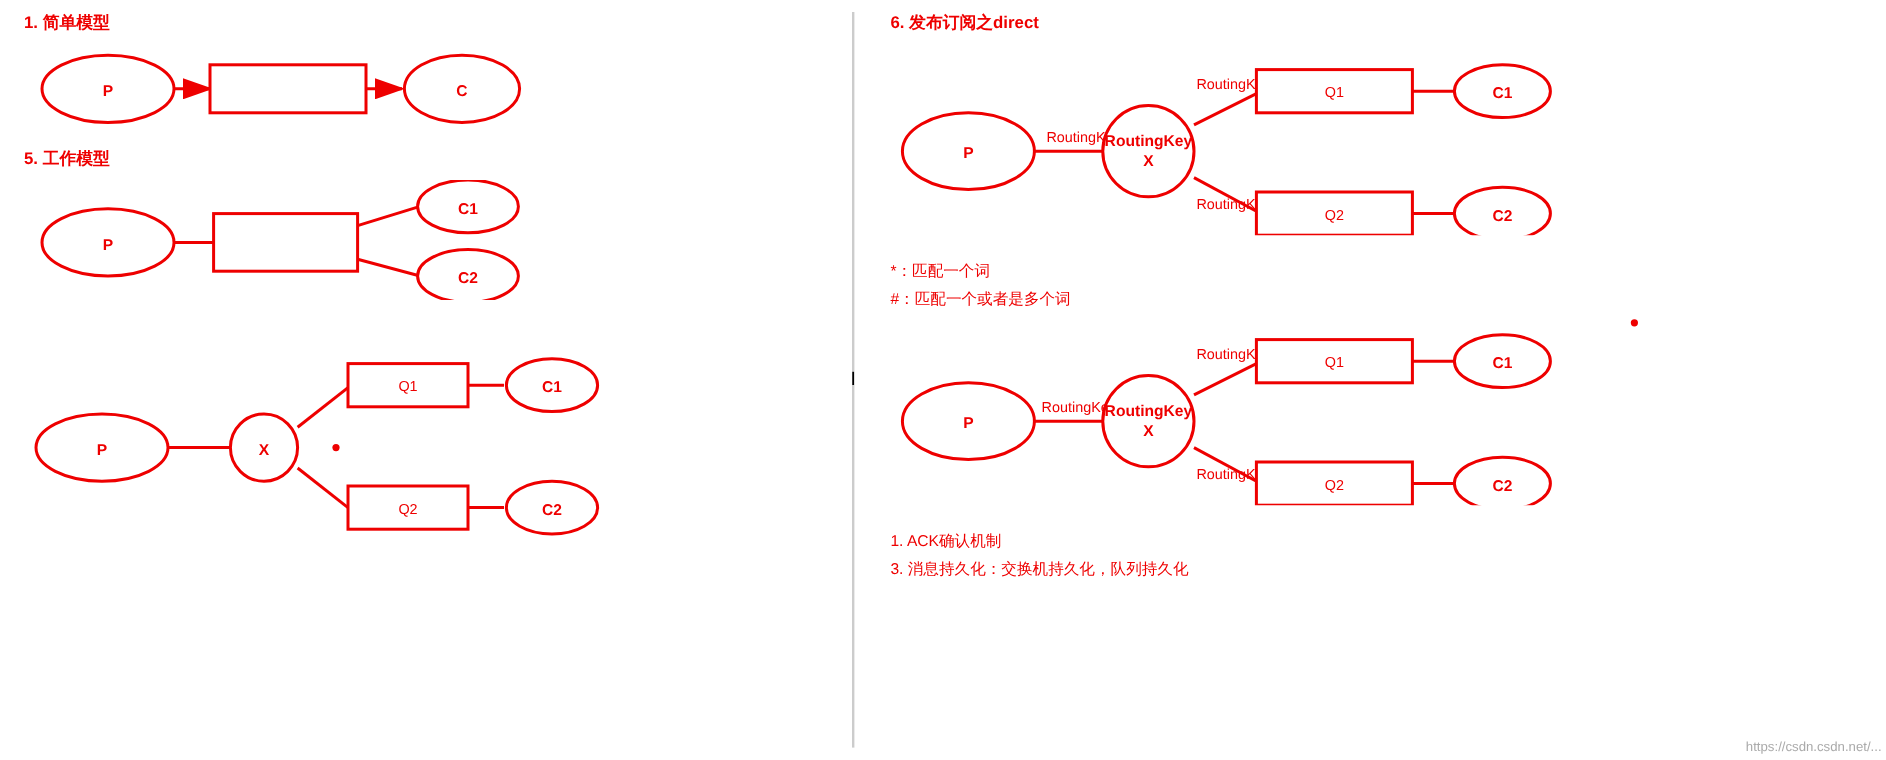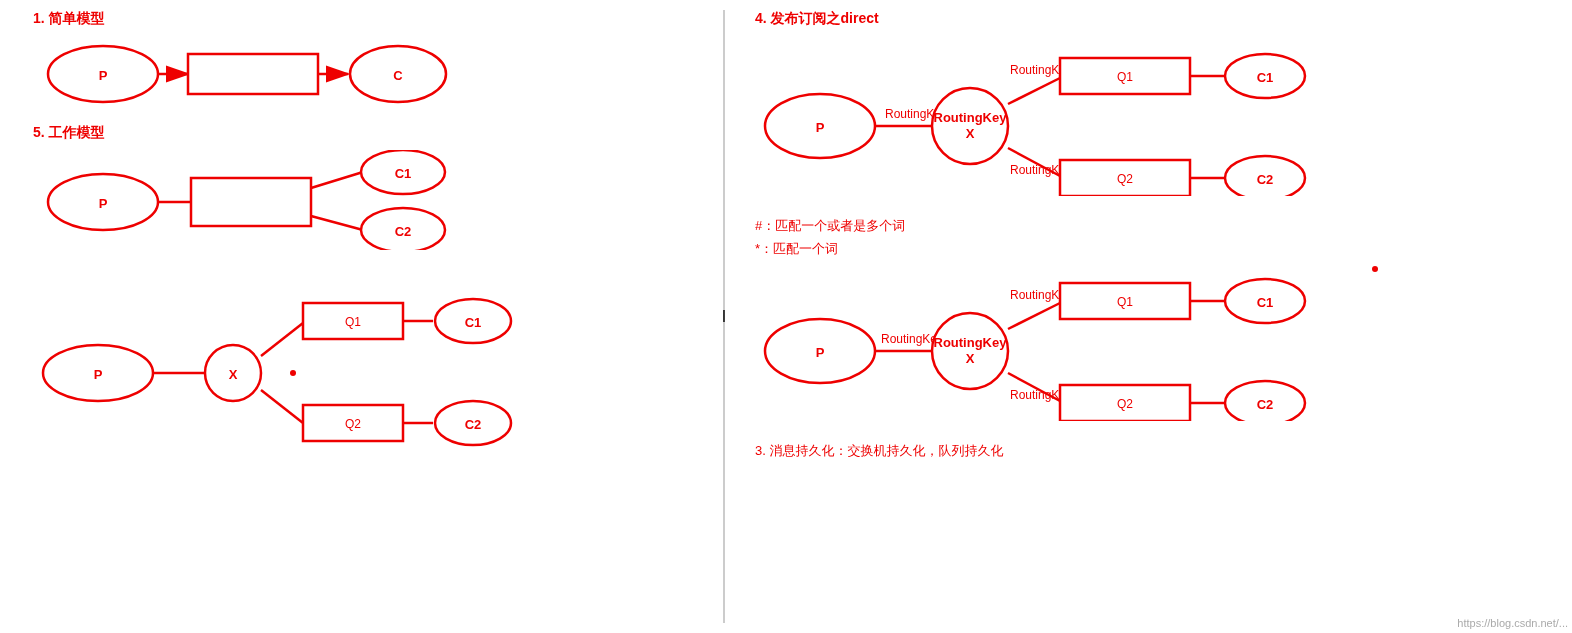--- a/index.html
+++ b/index.html
@@ -11,21 +11,21 @@
       width: 1572px;
       min-height: 633px;
       overflow: hidden;
       position: relative;
     }
 
     .page {
       display: flex;
       width: 1572px;
       min-height: 633px;
-      padding: 10px 33px;
+      padding: 10px 20px;
       justify-content: center;
     }
 
     .left-col {
       width: 680px;
       flex-shrink: 0;
       padding-right: 20px;
     }
 
     .divider {
@@ -182,21 +182,21 @@
     </div>
   </div>
 
   <div class="divider">
     <span>I</span>
   </div>
 
   <div class="right-col">
 
     <div class="section">
-      <div class="section-title">4. 发布订阅之direct</div>
+      <div class="section-title">6. 发布订阅之direct</div>
       <svg width="700" height="160">
         <defs>
           <marker id="arr4" markerWidth="10" markerHeight="7" refX="9" refY="3.5" orient="auto">
             <polygon points="0 0, 10 3.5, 0 7" fill="#e00"></polygon>
           </marker>
         </defs>
 
         <ellipse cx="65" cy="90" rx="55" ry="32" fill="white" stroke="#e00" stroke-width="2.5"></ellipse>
         <text x="65" y="96" text-anchor="middle" class="ellipse-label">P</text>
 
@@ -227,22 +227,22 @@
         <ellipse cx="510" cy="40" rx="40" ry="22" fill="white" stroke="#e00" stroke-width="2.5"></ellipse>
         <text x="510" y="46" text-anchor="middle" class="ellipse-label">C1</text>
 
         <ellipse cx="510" cy="142" rx="40" ry="22" fill="white" stroke="#e00" stroke-width="2.5"></ellipse>
         <text x="510" y="148" text-anchor="middle" class="ellipse-label">C2</text>
       </svg>
     </div>
 
     <div class="section">
       <div class="note-text">
+        <div>  *：匹配一个词</div>
         <div>  #：匹配一个或者是多个词</div>
-        <div>  *：匹配一个词</div>
       </div>
       <svg width="700" height="160">
         <defs>
           <marker id="arr5" markerWidth="10" markerHeight="7" refX="9" refY="3.5" orient="auto">
             <polygon points="0 0, 10 3.5, 0 7" fill="#e00"></polygon>
           </marker>
         </defs>
 
         <ellipse cx="65" cy="90" rx="55" ry="32" fill="white" stroke="#e00" stroke-width="2.5"></ellipse>
         <text x="65" y="96" text-anchor="middle" class="ellipse-label">P</text>
@@ -275,20 +275,21 @@
 
         <ellipse cx="510" cy="142" rx="40" ry="22" fill="white" stroke="#e00" stroke-width="2.5"></ellipse>
         <text x="510" y="148" text-anchor="middle" class="ellipse-label">C2</text>
 
         <circle cx="620" cy="8" r="3" fill="#e00"></circle>
       </svg>
     </div>
 
     <div class="section">
       <div class="note-text">
+        <div>1. ACK确认机制</div>
         <div>3. 消息持久化：交换机持久化，队列持久化</div>
       </div>
     </div>
 
   </div>
 </div>
 
-<div class="watermark">https://blog.csdn.net/...</div>
+<div class="watermark">https://csdn.csdn.net/...</div>
 
 </body></html>

